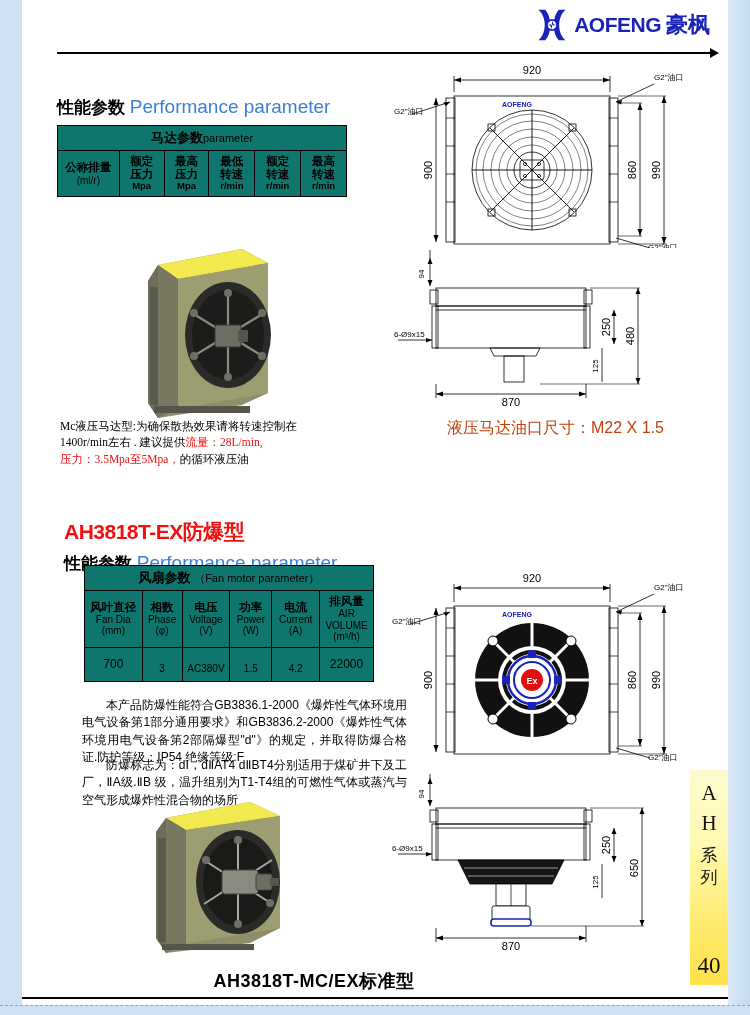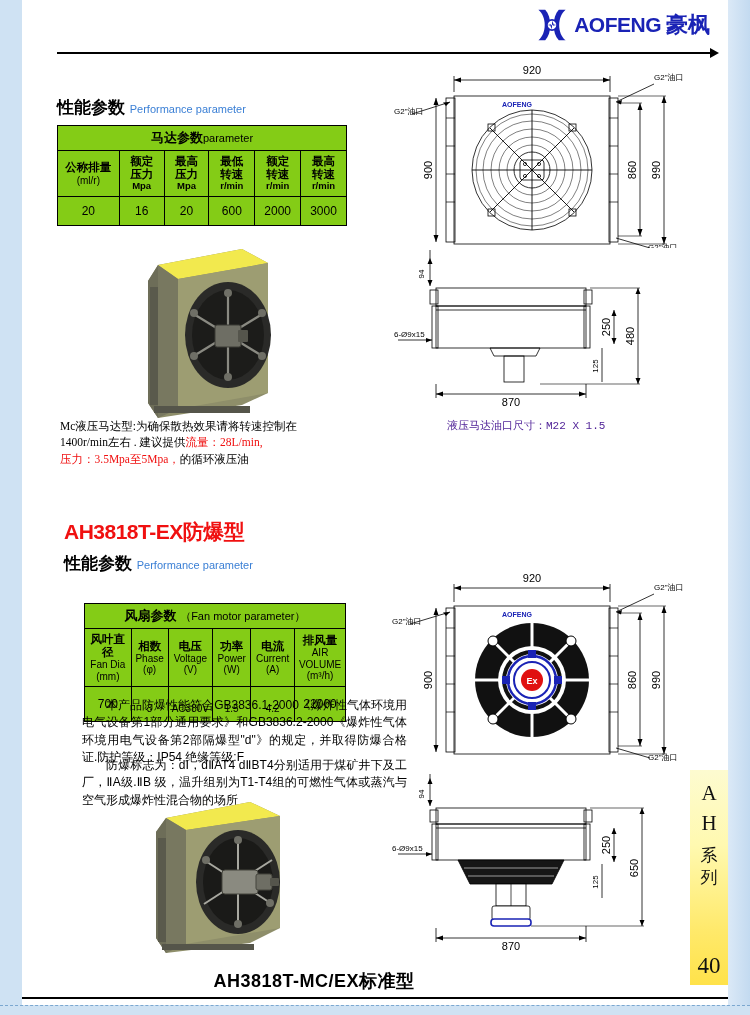--- a/index.html
+++ b/index.html
@@ -57,27 +57,27 @@
     position: absolute;
     color: #f01010; font-size: 21px; font-weight: bold;
     font-family: "Liberation Sans", sans-serif;
     letter-spacing: -0.5px; white-space: nowrap;
   }
   .perf-line {
     position: absolute;
     font-size: 17px; font-weight: bold; white-space: nowrap;
   }
   .perf-cn { color: #000; }
-  .perf-en { color: #3a7fd5; font-weight: normal; font-size: 11px; }
+  .perf-en { color: #3a7fd5; font-weight: normal; font-size: 19px; }
 
   
   table.ptab {
     position: absolute;
     border-collapse: collapse;
-    background: #84cc16;
+    background: #0f766e;
   }
   table.ptab td, table.ptab th {
     border: 1px solid #000;
     text-align: center;
     vertical-align: middle;
     font-family: "Liberation Sans", sans-serif;
     color: #000;
   }
   .tab-title { font-size: 13px; font-weight: bold; padding: 3px 0; }
   .tab-title .en { font-size: 11px; font-weight: normal; }
@@ -90,22 +90,22 @@
   
   .note {
     position: absolute;
     font-size: 11.5px; line-height: 1.42;
     font-family: "Liberation Serif", serif;
     color: #000;
   }
   .note .red { color: #f01010; }
   .cap {
     position: absolute;
-    font-size: 11px; color: #4c1d95;
-    font-family: Liberation Mono, monospace;
+    font-size: 16px; color: #c2410c;
+    font-family: Liberation Sans, sans-serif;
   }
   .para {
     position: absolute;
     font-size: 12px; line-height: 1.45;
     color: #000; text-align: justify;
     font-family: Liberation Sans, sans-serif;
     margin-left: 32px;
   }
 
   
@@ -175,28 +175,20 @@
         <tr>
       <td class="tab-title" colspan="6"><span>马达参数</span><span class="en">parameter</span></td>
     </tr>
     <tr>
       <td class="hd" style="width:62px;">公称排量<span class="sm">(ml/r)</span></td>
       <td class="hd" style="width:45px;">额定<br>压力<span class="md">Mpa</span></td>
       <td class="hd" style="width:45px;">最高<br>压力<span class="md">Mpa</span></td>
       <td class="hd" style="width:46px;">最低<br>转速<span class="md">r/min</span></td>
       <td class="hd" style="width:46px;">额定<br>转速<span class="md">r/min</span></td>
       <td class="hd" style="width:46px;">最高<br>转速<span class="md">r/min</span></td>
-    </tr>
-    <tr>
-      <td class="val">20</td>
-      <td class="val">16</td>
-      <td class="val">20</td>
-      <td class="val">600</td>
-      <td class="val">2000</td>
-      <td class="val">3000</td>
     </tr>
   </tbody>
     </table>
 
   <svg class="dwg" style="left:108px; top:243px;" width="145" height="175" viewBox="0 0 145 175">
     <polygon points="28,22 112,6 138,20 138,150 112,162 28,175 18,160 18,38" fill="#8e8e6a"></polygon>
     <polygon points="28,22 112,6 138,20 48,36" fill="#f2e94e"></polygon>
     <polygon points="48,36 138,20 138,150 48,166" fill="#9d9d72"></polygon>
     <polygon points="28,22 48,36 48,166 28,175" fill="#787860"></polygon>
     <polygon points="18,38 28,22 28,175 18,160" fill="#6d6d58"></polygon>
@@ -346,21 +338,21 @@
 
   <div class="cap" style="left:425px; top:418px;">液压马达油口尺寸：M22 X 1.5</div>
 
   <div class="sec-title" style="left:42px; top:518px;">AH3818T-EX防爆型</div>
 
   <div class="perf-line" style="left:42px; top:552px;">
     <span class="perf-cn">性能参数</span>
     <span class="perf-en">Performance  parameter</span>
   </div>
 
-  <table class="ptab" style="left:62px; top:603px; width:262px;">
+  <table class="ptab" style="left:62px; top:565px; width:290px;">
     <tbody>
         <tr>
       <td class="tab-title" colspan="6"><span>风扇参数</span> <span class="en">（Fan motor parameter）</span></td>
     </tr>
     <tr>
       <td class="hd" style="width:58px;">风叶直径<span class="sm">Fan Dia<br>(mm)</span></td>
       <td class="hd" style="width:40px;">相数<span class="sm">Phase<br>(φ)</span></td>
       <td class="hd" style="width:48px;margin-left:44px;">电压<span class="sm">Voltage<br>(V)</span></td>
       <td class="hd" style="width:42px;">功率<span class="sm">Power<br>(W)</span></td>
       <td class="hd" style="width:48px;">电流<span class="sm">Current<br>(A)</span></td>

